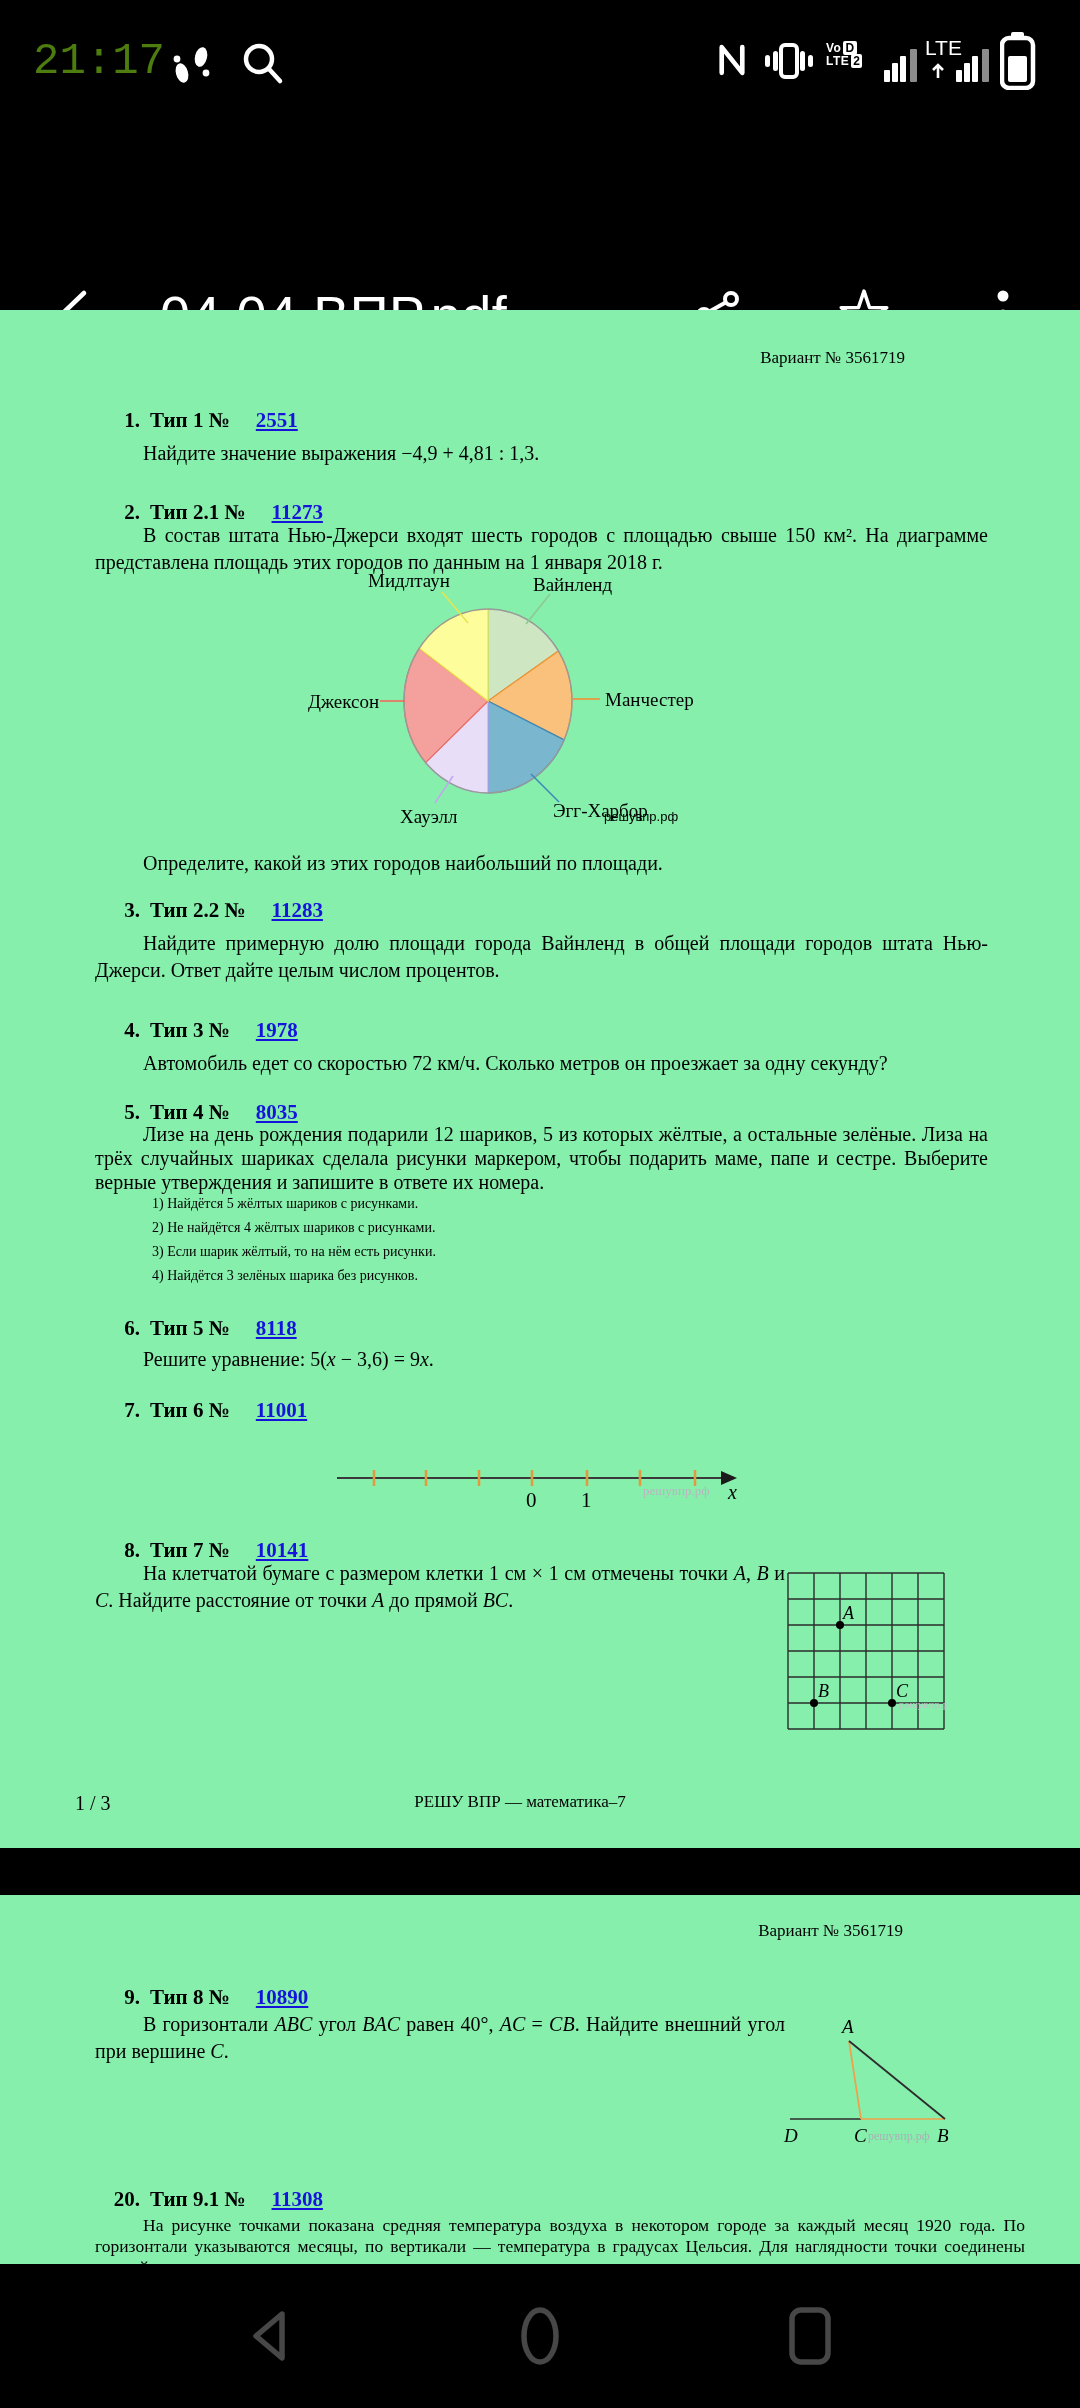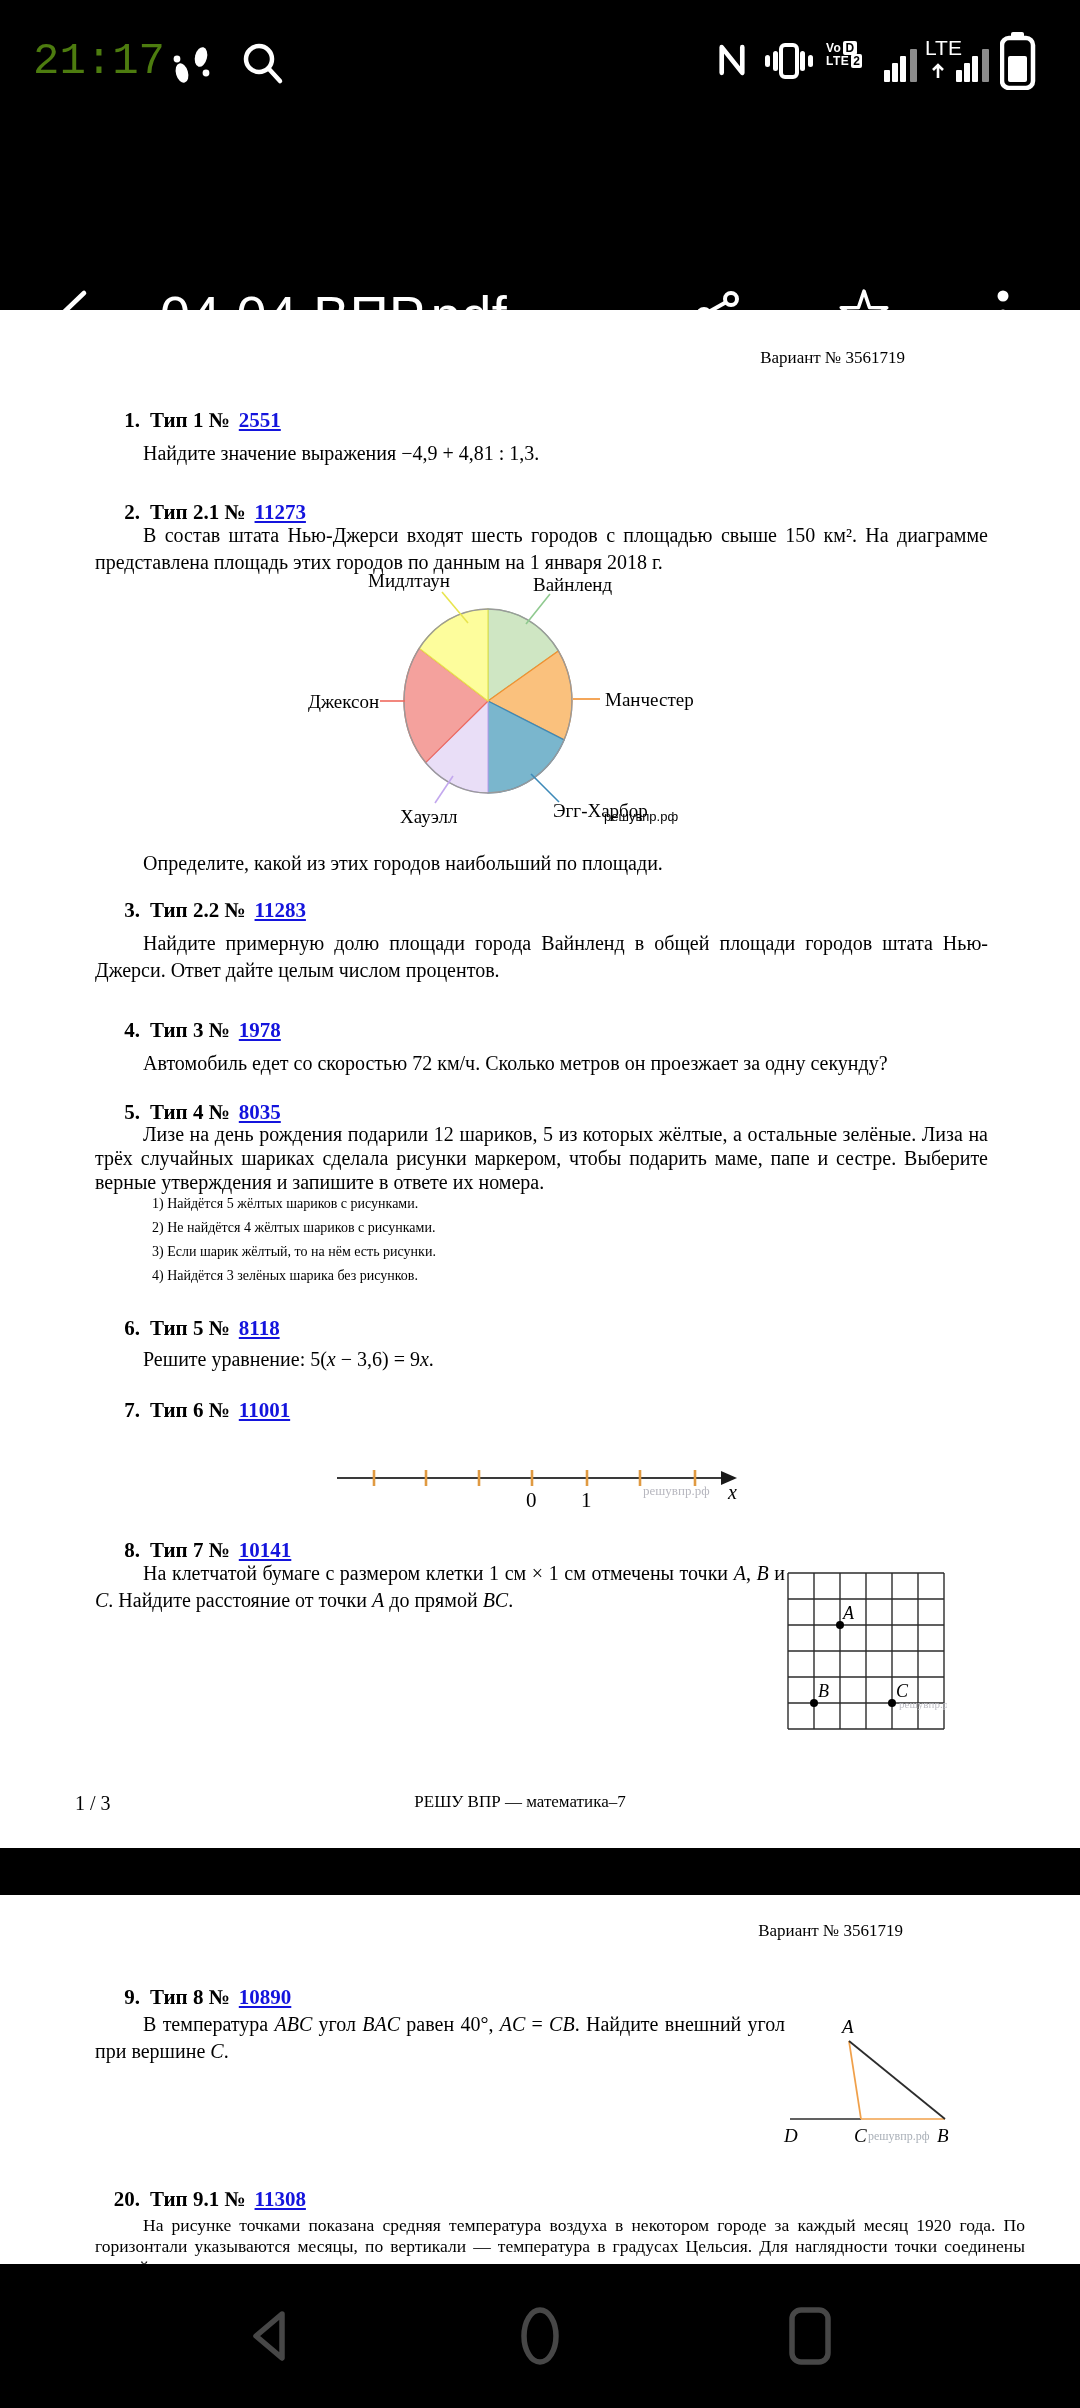--- a/index.html
+++ b/index.html
@@ -11,27 +11,27 @@
   .time{position:absolute;left:33px;top:36px;color:#4d7c0f;font-size:44px;font-family:Liberation Mono, monospace;}
   .volte{position:absolute;left:826px;top:42px;color:#fff;font-family:"Liberation Sans",sans-serif;
          font-size:12px;font-weight:bold;line-height:13px;letter-spacing:0.5px;}
   .volte .box{background:#fff;color:#000;border-radius:2px;padding:0 2px;margin-left:2px;}
   .lte-label{position:absolute;left:925px;top:36px;color:#fff;font-size:21px;font-family:"Liberation Sans",sans-serif;}
   
   .appbar{position:absolute;top:100px;left:0;width:1080px;height:210px;background:#000;}
   .apptitle{position:absolute;left:160px;top:184px;color:#fff;font-size:54px;
             font-family:"Liberation Sans",sans-serif;letter-spacing:0.5px;}
   
-  .page{position:absolute;left:0;width:1080px;background:#ffffff;overflow:hidden;}
+  .page{position:absolute;left:0;width:1080px;background:#86efac;overflow:hidden;}
   .page1{top:310px;height:1538px;}
   .page2{top:1895px;height:369px;}
   .variant{position:absolute;font-size:17px;color:#000;}
   .h{position:absolute;display:flex;font-weight:bold;font-size:21px;color:#000;left:95px;}
   .h .num{display:inline-block;width:45px;text-align:right;margin-right:10px;}
-  .h .lnk{margin-left:9px;color:#1414dd;text-decoration:underline;}
+  .h .lnk{margin-left:26px;color:#1414dd;text-decoration:underline;}
   .p{position:absolute;left:95px;width:893px;font-size:20px;line-height:27px;
      text-align:justify;text-indent:48px;color:#000;}
   .w690{width:690px;}
   .small{font-size:17.5px;line-height:21px;width:930px;}
   .lh24{line-height:24px;}
   .lst{position:absolute;left:152px;font-size:14px;line-height:24px;color:#000;}
   .footer-left{position:absolute;left:75px;font-size:20px;}
   .footer-center{position:absolute;left:0;width:1040px;text-align:center;font-size:17px;}
   .wm{color:#b7b7bf;font-family:"Liberation Sans",sans-serif;}
   
@@ -261,21 +261,21 @@
 </div>
 
 <div class="page page2">
   <div class="variant" style="top:26px;right:177px">Вариант № 3561719</div>
 
   <div class="h" style="top:90px">
     <span class="num">9.</span>
     <span class="lbl">Тип 8 №</span>
     <a class="lnk">10890</a>
   </div>
-  <div class="p w690" style="top:116px"><span>В температура </span><i>ABC</i><span> угол </span><i>BAC</i><span> равен 40°, </span><i>AC</i><span> = </span><i>CB</i><span>. Найдите внешний угол при вершине </span><i>C</i><span>.</span></div>
+  <div class="p w690" style="top:116px"><span>В горизонтали </span><i>ABC</i><span> угол </span><i>BAC</i><span> равен 40°, </span><i>AC</i><span> = </span><i>CB</i><span>. Найдите внешний угол при вершине </span><i>C</i><span>.</span></div>
 
   <svg class="trifig" width="200" height="136" viewBox="0 0 200 136">
     <line x1="20" y1="106" x2="91" y2="106" stroke="#2c2c2c" stroke-width="1.7"></line>
     <line x1="91" y1="106" x2="175" y2="106" stroke="#f0a04a" stroke-width="1.7"></line>
     <line x1="79" y1="28" x2="91" y2="106" stroke="#f0a04a" stroke-width="1.7"></line>
     <line x1="79" y1="28" x2="175" y2="106" stroke="#2c2c2c" stroke-width="1.8"></line>
     <text x="72" y="20" font-size="19" font-style="italic">A</text>
     <text x="14" y="129" font-size="19" font-style="italic">D</text>
     <text x="84" y="129" font-size="19" font-style="italic">C</text>
     <text x="167" y="129" font-size="19" font-style="italic">B</text>

